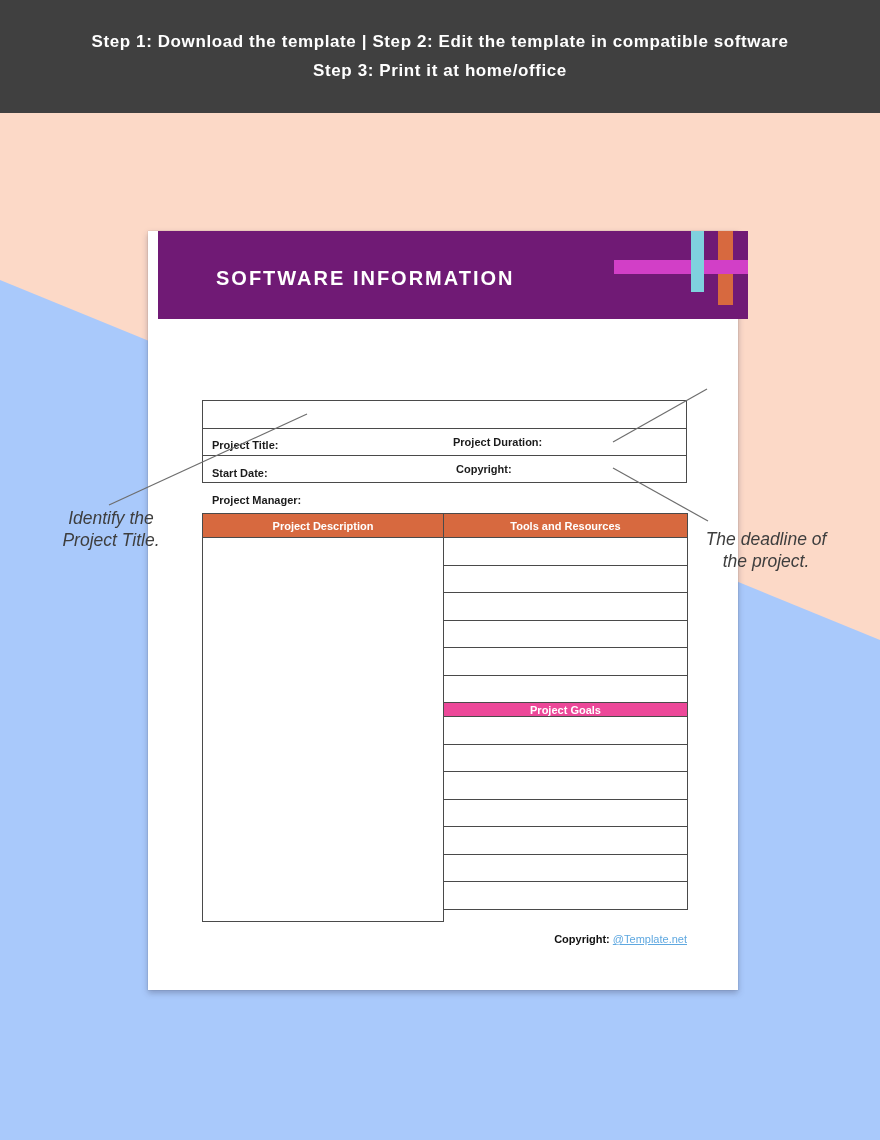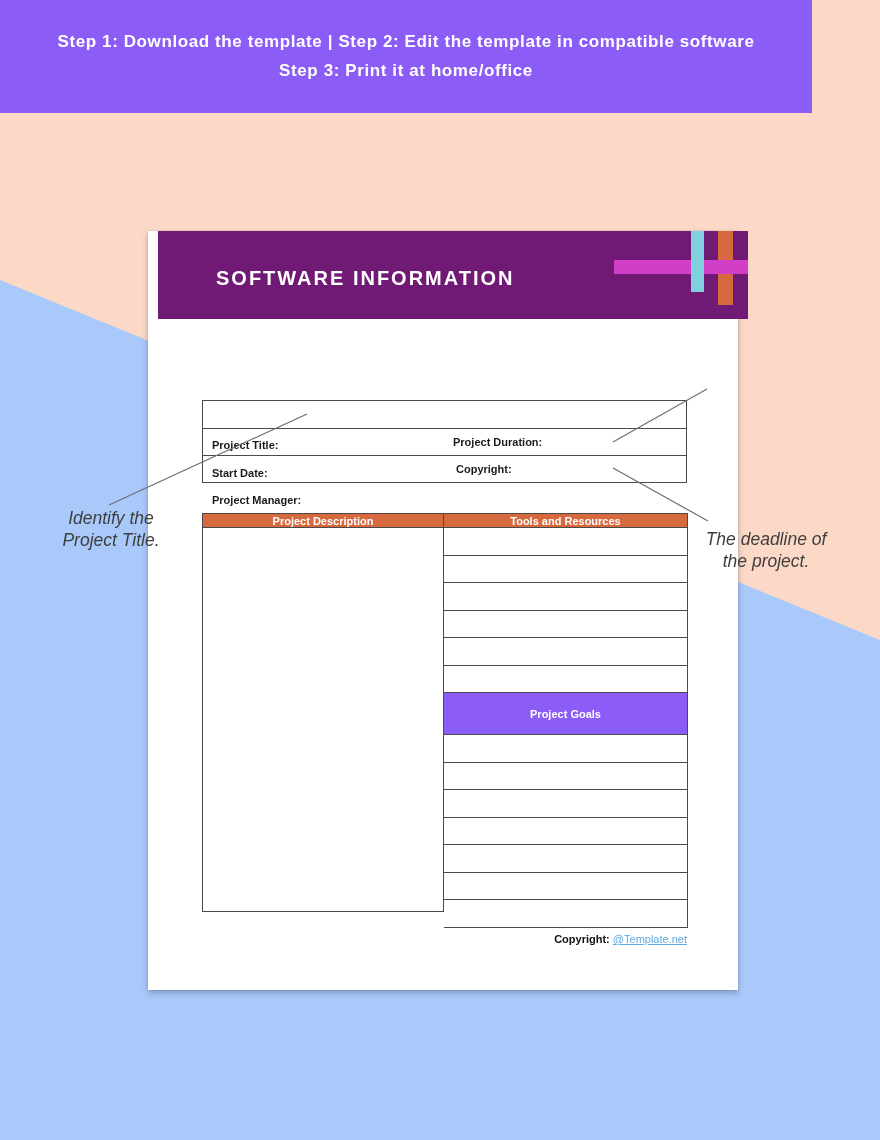--- a/index.html
+++ b/index.html
@@ -2,21 +2,21 @@
 <html><head>
 <meta charset="utf-8">
 <style>
   html,body { margin:0; padding:0; }
   body { font-family:"Liberation Sans", sans-serif; }
   * { box-sizing:border-box; }
 
   .stage { position:relative; width:880px; height:1140px; overflow:hidden; background:#fcd9c7; }
 
   
-  .banner { position:absolute; left:0; top:0; width:812px; height:113px; background:#8b5cf6;
+  .banner { position:absolute; left:0; top:0; width:880px; height:113px; background:#404040;
             display:flex; flex-direction:column; align-items:center; justify-content:center; gap:9px; }
   .banner div { color:#ffffff; font-size:17px; font-weight:bold; letter-spacing:0.6px; white-space:nowrap; }
 
   
   .bg { position:absolute; left:0; top:113px; width:880px; height:1027px; background:#fcd9c7; }
   .bg-blue { position:absolute; left:0; top:0; width:880px; height:1027px; background:#a9c9fb;
              clip-path:polygon(0 167px, 880px 527px, 880px 1027px, 0 1027px); }
 
   
   .page { position:absolute; left:148px; top:231px; width:590px; height:759px; background:#ffffff;
@@ -38,30 +38,30 @@
   
   .info-table { position:absolute; left:54px; top:169px; width:485px; border:1px solid #4a4a4a; }
   .it-row { display:flex; height:27px; }
   .it-row + .it-row { border-top:1px solid #4a4a4a; }
   .it-cell { display:flex; align-items:center; padding-left:9px; }
   .it-left { width:241px; border-right:1px solid #4a4a4a;margin-top:44px; }
   .it-right { flex:1;text-align:center; }
 
   
   .main-table { position:absolute; left:54px; top:282px; width:486px; }
-  .mt-header { display:flex; height:15px; }
+  .mt-header { display:flex; height:25px; }
   .mt-hcell { background:#d7693f; border:1px solid #4a4a4a; color:#ffffff; font-size:11px; font-weight:600;
               display:flex; align-items:center; justify-content:center; }
   .mt-hcell.left { width:242px; }
   .mt-hcell.right { flex:1; border-left:none; }
   .mt-body { display:flex; }
   .mt-desc-cell { width:242px; height:384px; border:1px solid #4a4a4a; border-top:none; background:#ffffff; }
   .mt-rightcol { flex:1; display:flex; flex-direction:column; }
   .mt-row { height:27.5px; border:1px solid #4a4a4a; border-top:none; border-left:none; background:#ffffff; }
-  .mt-goals { height:42px; border:1px solid #4a4a4a; border-top:none; border-left:none; background:#8b5cf6;
+  .mt-goals { height:14px; border:1px solid #4a4a4a; border-top:none; border-left:none; background:#ec4899;
               color:#ffffff; font-size:11px; font-weight:600; display:flex; align-items:center; justify-content:center; }
 
   
   .copyright { position:absolute; right:51px; top:702px; font-size:11px; color:#111111; white-space:nowrap; }
   .copyright .cpy-label { font-weight:600; }
   .copyright a { color:#5fa8e0; text-decoration:underline; font-weight:normal; }
 
   
   .annotation { position:absolute; font-style:italic; font-size:17.5px; line-height:22px; color:#3e3e3e;
                 text-align:center; z-index:4; }

